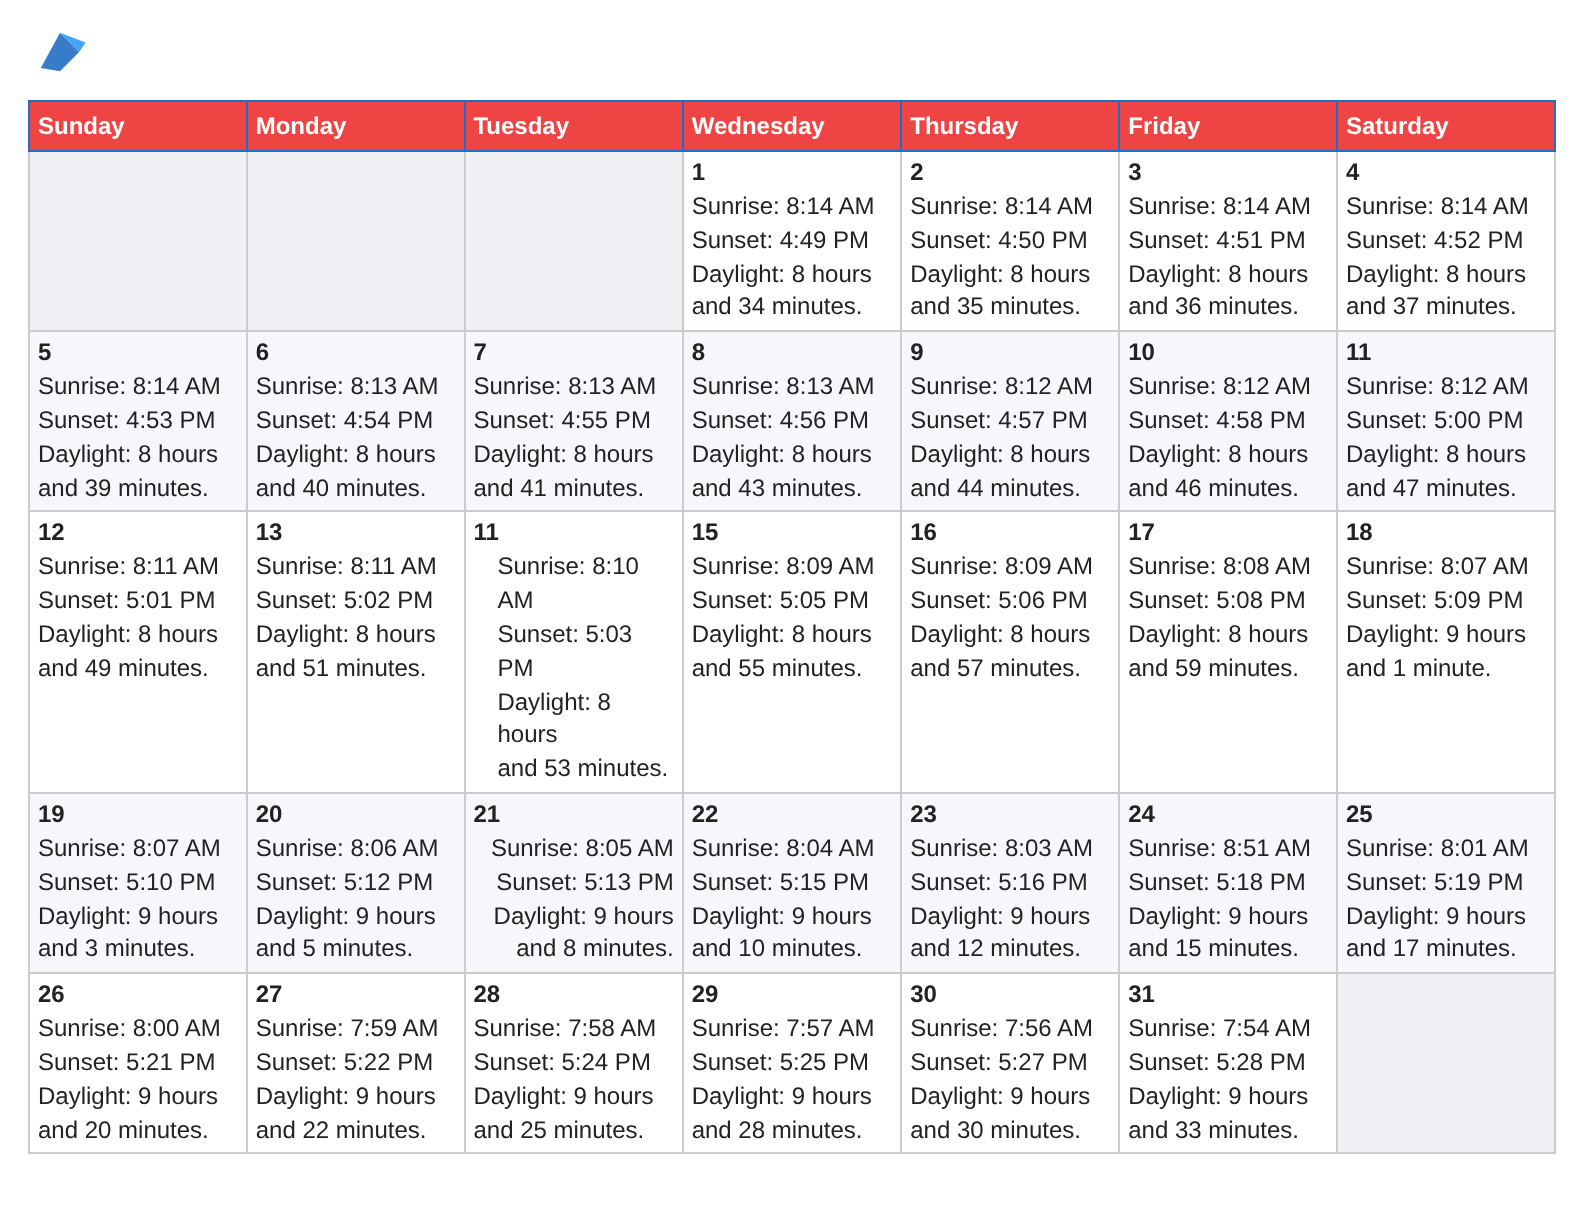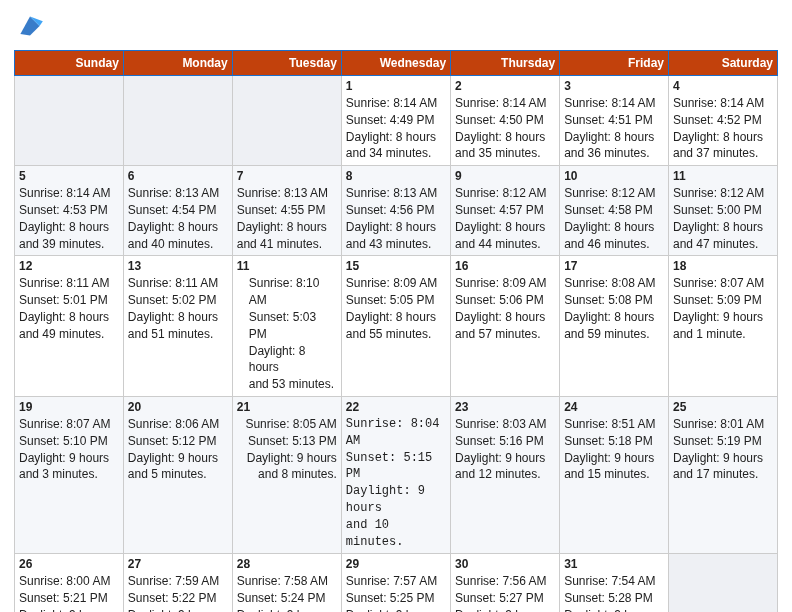--- a/index.html
+++ b/index.html
@@ -55,26 +55,26 @@
     .cal-subtitle {
       font-size: 14px;
       color: #555;
     }
     .calendar {
       width: 100%;
       border-collapse: collapse;
       border: 1px solid #bbb;
     }
     .calendar th {
-      background: #c2410c;
+      background: #ef4444;
       color: #fff;
       font-size: 12px;
       font-weight: bold;
       padding: 5px 4px;
-      text-align: right;
+      text-align: left;
       border: 1px solid #1a6fcc;
     }
     .calendar td {
       vertical-align: top;
       border: 1px solid #ccc;
       padding: 3px 4px;
       width: 110px;
       min-height: 80px;
       font-size: 10.5px;
       color: #222;
@@ -287,21 +287,21 @@
           </td>
           <td>
             <span class="day-num">21</span>
             <div class="day-info" style="white-space: pre-line; text-align: right;">Sunrise: 8:05 AM
 Sunset: 5:13 PM
 Daylight: 9 hours
 and 8 minutes.</div>
           </td>
           <td>
             <span class="day-num">22</span>
-            <div class="day-info" style="white-space: pre-line; font-family: Liberation Mono, monospace;">Sunrise: 8:04 AM
+            <div class="day-info" style="white-space: pre-line;">Sunrise: 8:04 AM
 Sunset: 5:15 PM
 Daylight: 9 hours
 and 10 minutes.</div>
           </td>
           <td>
             <span class="day-num">23</span>
             <div class="day-info" style="white-space: pre-line;">Sunrise: 8:03 AM
 Sunset: 5:16 PM
 Daylight: 9 hours
 and 12 minutes.</div>

